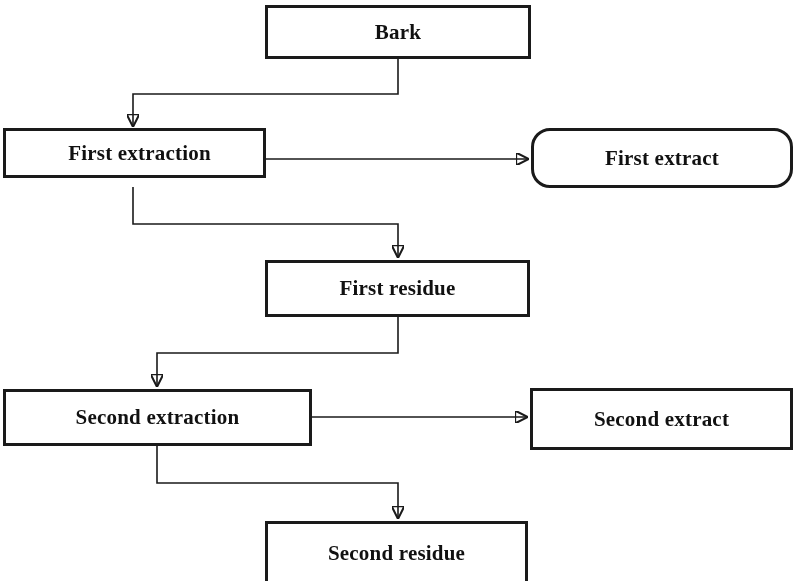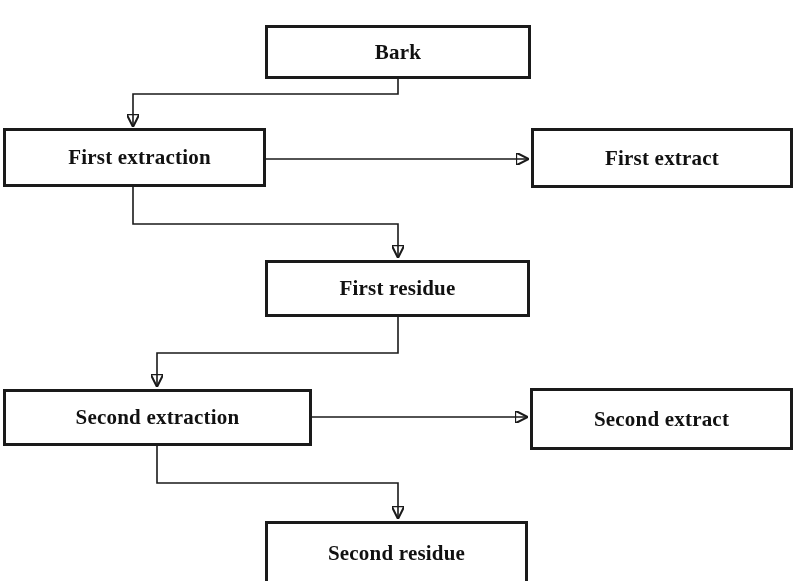--- a/index.html
+++ b/index.html
@@ -26,23 +26,23 @@
     z-index: 2;
   }
   .node .label {
     font-weight: 700;
     font-size: 21px;
     color: #111111;
     letter-spacing: 0.2px;
     white-space: nowrap;
   }
   
-  #n-bark              { left: 265px; top: 5px;   width: 266px; height: 54px; margin-top: 20px; }
-  #n-first-extraction  { left: 3px;   top: 128px; width: 263px; height: 59px; padding-left: 10px; }
-  #n-first-extract     { left: 531px; top: 128px; width: 262px; height: 60px; }
+  #n-bark              { left: 265px; top: 5px;   width: 266px; height: 54px; }
+  #n-first-extraction  { left: 3px;   top: 128px; width: 263px; height: 50px; padding-left: 10px; }
+  #n-first-extract     { left: 531px; top: 128px; width: 262px; height: 60px; border-radius: 19px; }
   #n-first-residue     { left: 265px; top: 260px; width: 265px; height: 57px; }
   #n-second-extraction { left: 3px;   top: 389px; width: 309px; height: 57px; }
   #n-second-extract    { left: 530px; top: 388px; width: 263px; height: 62px; justify-content: center; }
   #n-second-residue    { left: 265px; top: 521px; width: 263px; height: 65px; }
 
   #edges {
     position: absolute;
     left: 0; top: 0;
     width: 797px; height: 581px;
     z-index: 1;

